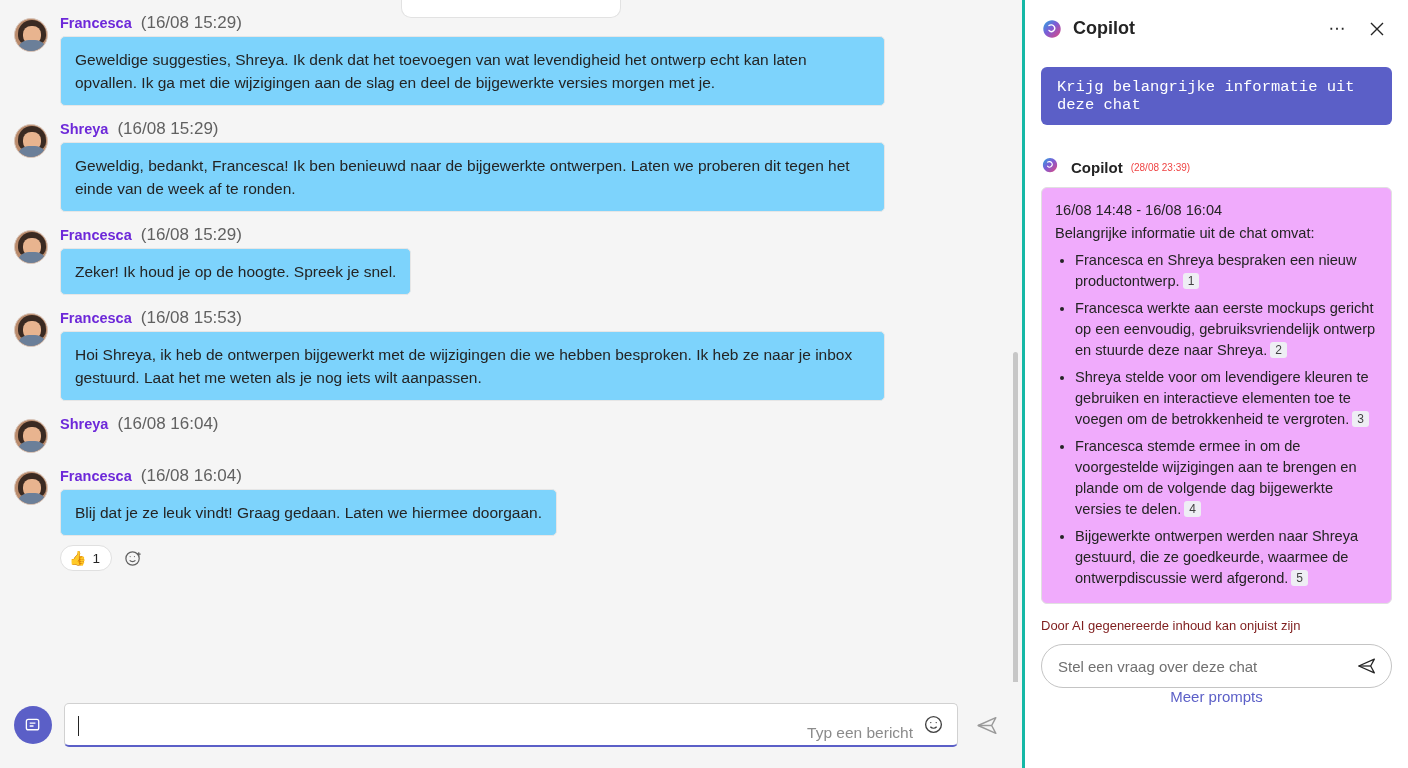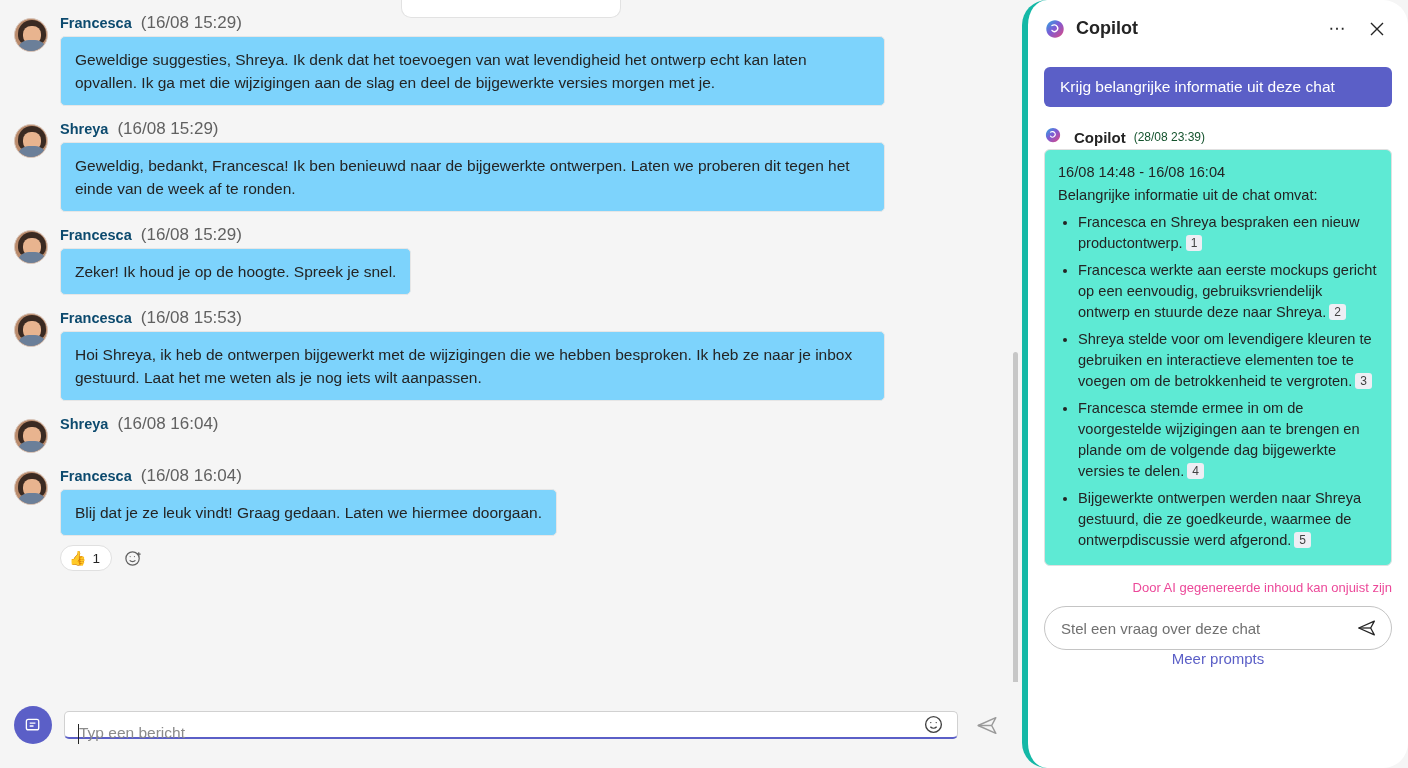--- a/index.html
+++ b/index.html
@@ -82,21 +82,21 @@
     border-radius: 12px 12px 0 0;
   }
   .msg-body { flex: 1 1 auto; min-width: 0; }
   .msg-head {
     font-size: 14.5px;
     margin-bottom: 4px;
     line-height: 18px;
   }
   .msg-head .sender {
     font-weight: bold;
-    color: #0c4a6e;
+    color: #6d28d9;
   }
   .msg-head .time {
     color: #616161;
     font-size: 17px;
     margin-left: 5px;
   }
   .bubble {
     display: inline-block;
     max-width: 825px;
     background: #7dd3fc;
@@ -162,28 +162,29 @@
     background: #5b5fc7;
     color: #fff;
     display: flex;
     align-items: center;
     justify-content: center;
     flex: 0 0 auto;
   }
   .input-wrap {
     flex: 1 1 auto;
     position: relative;
-    height: 28px;
+    height: 44px;
     background: #ffffff;
     border: 1px solid #d1d1d1;
     border-bottom: 2px solid #5b5fc7;
     border-radius: 5px;
     display: flex;
     align-items: center;
     padding: 16px 44px 0 14px;
+    justify-content: flex-end;
   }
   .caret {
     position: absolute;
     left: 13px; top: 12px;
     width: 1px; height: 20px;
     background: #242424;
   }
   .input-text {
     font-size: 15.5px;
     color: #8b8b8b;
@@ -202,25 +203,24 @@
     justify-content: center;
     color: #9a9a9a;
     flex: 0 0 auto;
   }
 
   
   .copilot {
     width: 386px;
     height: 768px;
     background: #ffffff;
-    border-left: 6px solid #14b8a6;
+    border-left: 3px solid #14b8a6;
     display: flex;
     flex-direction: column;
     padding: 0 16px;
-    border-radius: 25px;
   }
   .cp-header {
     height: 57px;
     display: flex;
     align-items: center;
     gap: 10px;
     flex: 0 0 auto;
   }
   .cp-logo {
     width: 22px; height: 22px;
@@ -236,52 +236,52 @@
   .cp-icon-btn {
     width: 30px; height: 30px;
     display: flex;
     align-items: center;
     justify-content: center;
     color: #242424;
     font-size: 17px;
     flex: 0 0 auto;
   }
   .cp-prompt-btn {
-    margin: 10px 0 0 0;
+    margin: 10px 0 12px 0;
     align-self: flex-end;
     background: #5b5fc7;
     color: #ffffff;
     font-size: 15.5px;
     border: none;
     border-radius: 6px;
     padding: 11px 16px;
     text-align: left;
-    font-family: Liberation Sans, sans-serif;
+    font-family: Liberation Mono, monospace;
     width: 100%;
   }
   .cp-msg-head {
     display: flex;
     align-items: center;
     gap: 8px;
     margin-top: 19px;
   }
   .cp-msg-head .name {
     font-size: 15px;
     font-weight: bold;
     color: #242424;
   }
   .cp-msg-head .time {
-    font-size: 12px;
-    color: #14532d;
+    font-size: 10px;
+    color: #ef4444;
   }
   .cp-card {
-    margin-top: 1px;
+    margin-top: 9px;
     border: 1px solid #e0e0e0;
     border-radius: 6px;
-    background: #5eead4;
+    background: #f0abfc;
     padding: 12px 13px 14px 13px;
     font-size: 14.6px;
     line-height: 21px;
     color: #242424;
     overflow: hidden;
   }
   .cp-card .range { margin-bottom: 2px; }
   .cp-card .lead { margin-bottom: 4px; }
   .cp-card ul {
     margin: 0;
@@ -293,23 +293,23 @@
     background: #eeeef4;
     border-radius: 3px;
     font-size: 12px;
     line-height: 16px;
     padding: 0 5px;
     color: #424242;
     margin-left: 3px;
     vertical-align: 1px;
   }
   .cp-disclaimer {
-    text-align: right;
+    text-align: left;
     font-size: 13px;
-    color: #ec4899;
+    color: #7f1d1d;
     margin-top: 14px;
   }
   .cp-ask {
     margin-top: 11px;
     height: 44px;
     border: 1px solid #c4c4c4;
     border-radius: 22px;
     display: flex;
     align-items: center;
     padding: 0 10px 0 16px;

